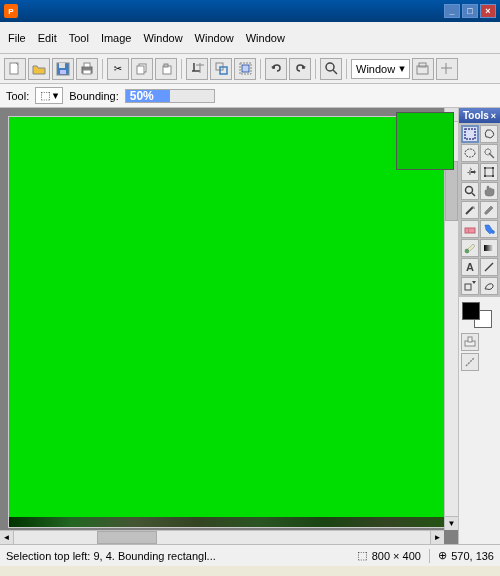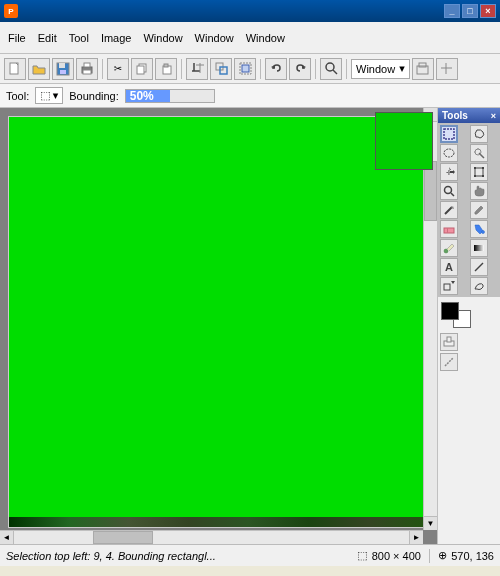--- a/index.html
+++ b/index.html
@@ -226,21 +226,20 @@
       align-items: center;
       padding: 0 6px;
       font-size: 11px;
       gap: 8px;
       justify-content: space-between;
     }
     #status-left {
       display: flex;
       align-items: flex-start;
       gap: 4px;
-      font-style: italic;
     }
     #status-right {
       display: flex;
       align-items: center;
       gap: 4px;
     }
     .status-separator {
       width: 1px;
       height: 14px;
       background: #bbb;
@@ -406,21 +405,21 @@
 
     <div style="position:absolute;top:0;right:0;bottom:14px;width:14px;background:#e8e8e8;border-left:1px solid #c0c0c0;display:flex;flex-direction:column;align-items:center;">
       <div style="width:13px;height:14px;background:#e0e0e0;border-bottom:1px solid #bbb;display:flex;align-items:center;justify-content:center;font-size:8px;">▲</div>
       <div style="flex:1;width:13px;background:#e8e8e8;position:relative;">
         <div style="height:60px;width:100%;background:#c0c0c0;border:1px solid #aaa;position:absolute;top:10%;"></div>
       </div>
       <div style="width:13px;height:14px;background:#e0e0e0;border-top:1px solid #bbb;display:flex;align-items:center;justify-content:center;font-size:8px;">▼</div>
     </div>
   </div>
 
-  <div id="tools-panel" style="width:63px;background:#f0f0f0;border-left:1px solid #c0c0c0;display:flex;flex-direction:column;">
+  <div id="tools-panel" style="width:42px;background:#f0f0f0;border-left:1px solid #c0c0c0;display:flex;flex-direction:column;">
     <div id="tools-header" style="background:linear-gradient(to bottom,#6080cc,#3050a0);color:white;font-size:10px;font-weight:bold;padding:2px 4px;display:flex;justify-content:space-between;align-items:center;">
       <span>Tools</span>
       <span style="cursor:pointer;font-size:9px;">×</span>
     </div>
 
     <div style="display:grid;grid-template-columns:1fr 1fr;gap:1px;padding:2px;background:#c0c0c0;">
       <div class="tool-btn" title="Rectangle Select" style="width:18px;height:18px;border:2px solid #7090c0;background:#d8e0f8;">
         <svg width="12" height="12" viewBox="0 0 12 12">
             <rect x="1" y="1" width="10" height="10" fill="none" stroke="#404090" stroke-width="1.5" stroke-dasharray="2,1"></rect>
           </svg>

